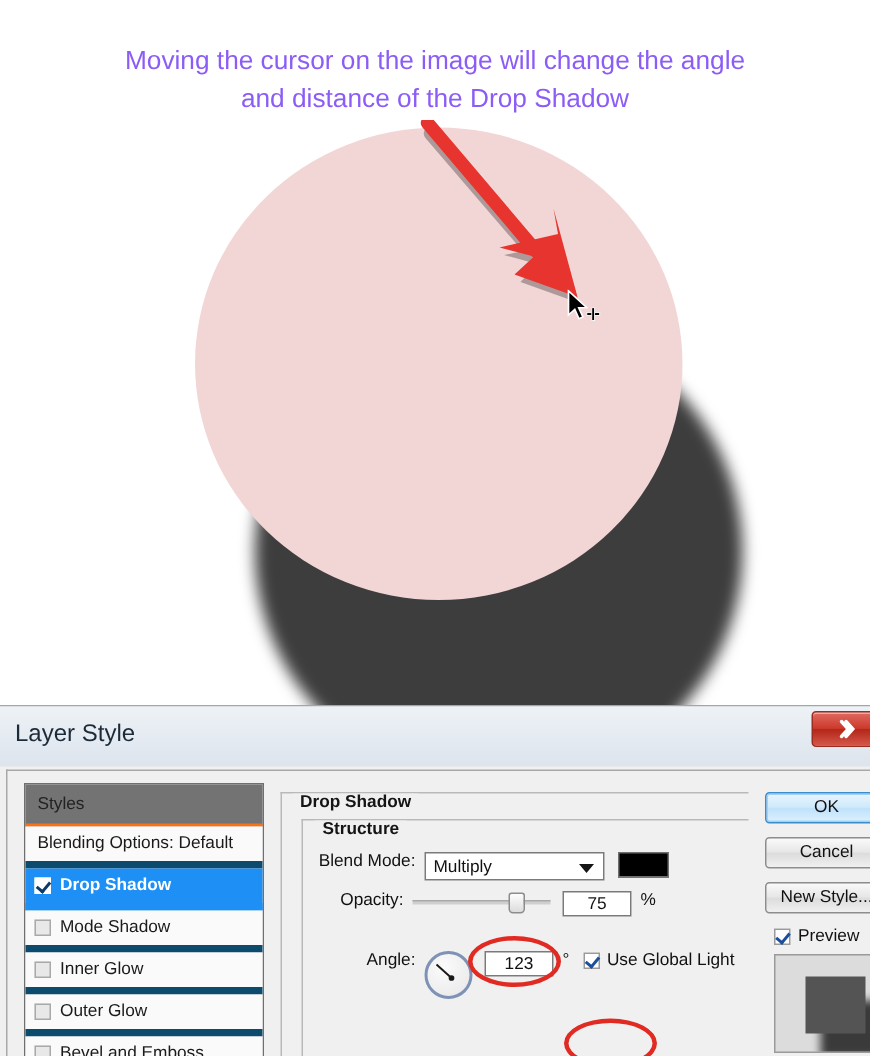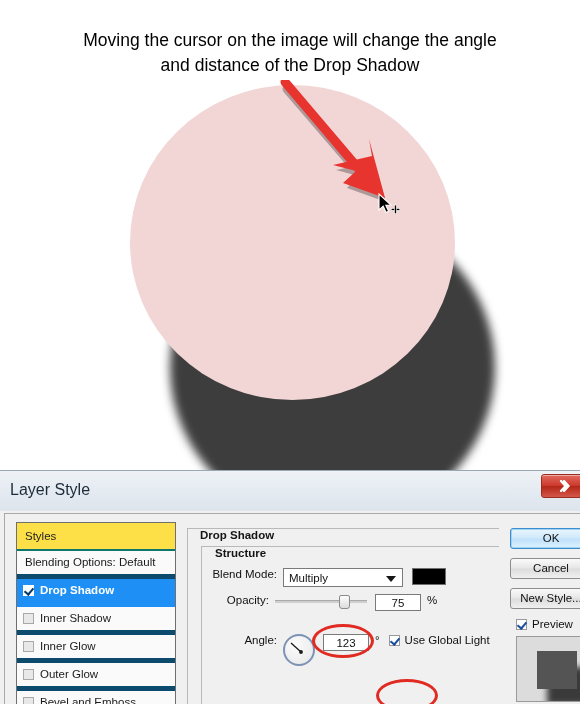--- a/index.html
+++ b/index.html
@@ -6,21 +6,21 @@
   body{
     width:580px;height:704px;position:relative;overflow:hidden;
     background:#ffffff;
     font-family:"Liberation Sans", sans-serif;
     -webkit-font-smoothing:antialiased;
   }
 
   
   #caption{
     position:absolute;left:0;top:28px;width:580px;
-    text-align:center;color:#000000;
+    text-align:center;color:#8b5cf6;
     font-size:17.5px;line-height:25px;font-weight:400;
   }
   #caption .line{display:block;}
 
   
   #stage{position:absolute;left:0;top:80px;width:580px;height:390px;}
 
   #shadow-blob{
     position:absolute;left:170px;top:130px;width:325px;height:315px;
     background:#3d3d3d;border-radius:50%;
@@ -66,21 +66,21 @@
   }
 
   
   #styles-panel{
     position:absolute;left:11px;top:8px;width:160px;height:184px;
     background:#ffffff;border:1px solid #6f6f6f;box-sizing:border-box;
     font-size:11.5px;color:#111;
   }
   .style-head{
     height:26px;line-height:26px;padding-left:8px;
-    background:#fde047;border-bottom:2px solid #0f766e;color:#222;
+    background:#737373;border-bottom:2px solid #f97316;color:#222;
   }
   .style-row{
     height:23px;line-height:23px;display:flex;align-items:center;
     padding-left:6px;border-bottom:5px solid #0c4a6e;background:#fafafa;
     color:#1a1a1a;
   }
   .style-row.plain{padding-left:8px;}
   .style-row.selected{
     background:#1e90f5;color:#ffffff;font-weight:bold;border-bottom-color:#1e90f5;
   }
@@ -241,21 +241,21 @@
         <span>Blending Options: Default</span>
       </div>
 
       <div class="style-row selected">
         <span class="cbx checked"></span>
         <span>Drop Shadow</span>
       </div>
 
       <div class="style-row">
         <span class="cbx grey"></span>
-        <span>Inner Shadow</span>
+        <span>Mode Shadow</span>
       </div>
 
       <div class="style-row">
         <span class="cbx grey"></span>
         <span>Inner Glow</span>
       </div>
 
       <div class="style-row">
         <span class="cbx grey"></span>
         <span>Outer Glow</span>

